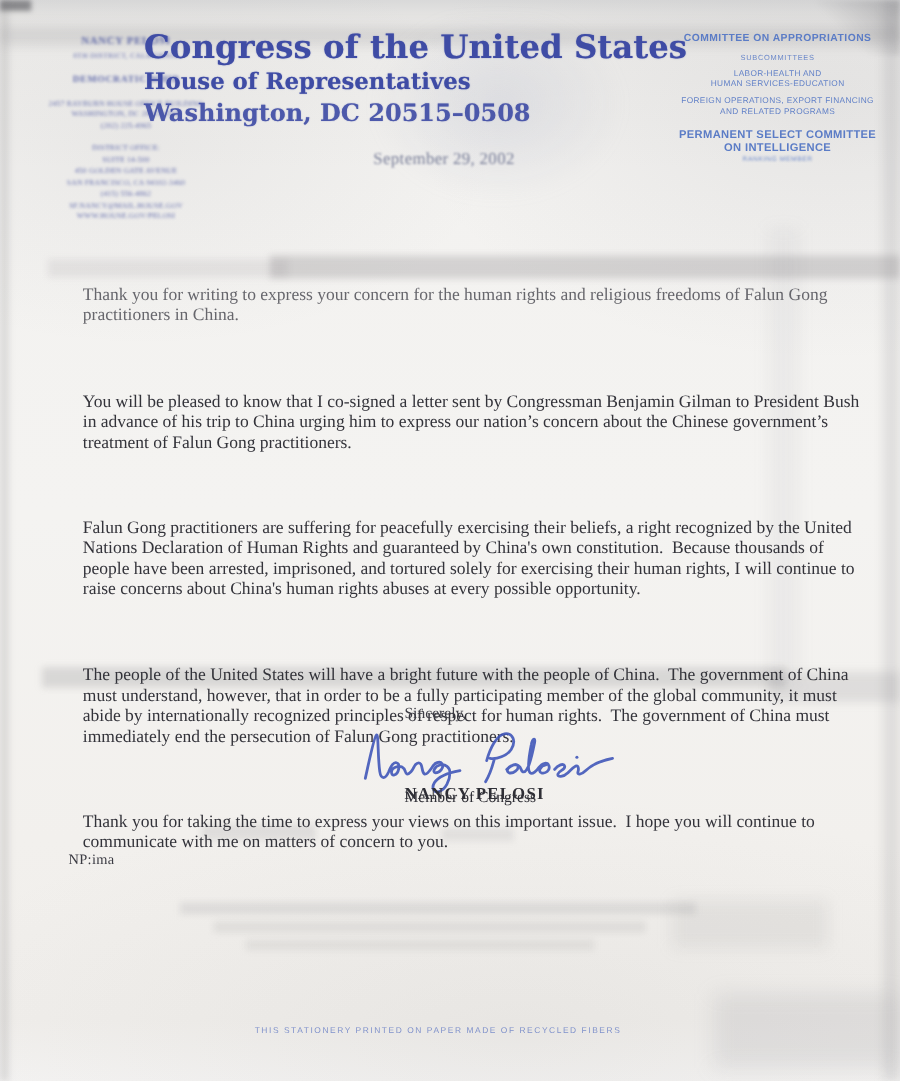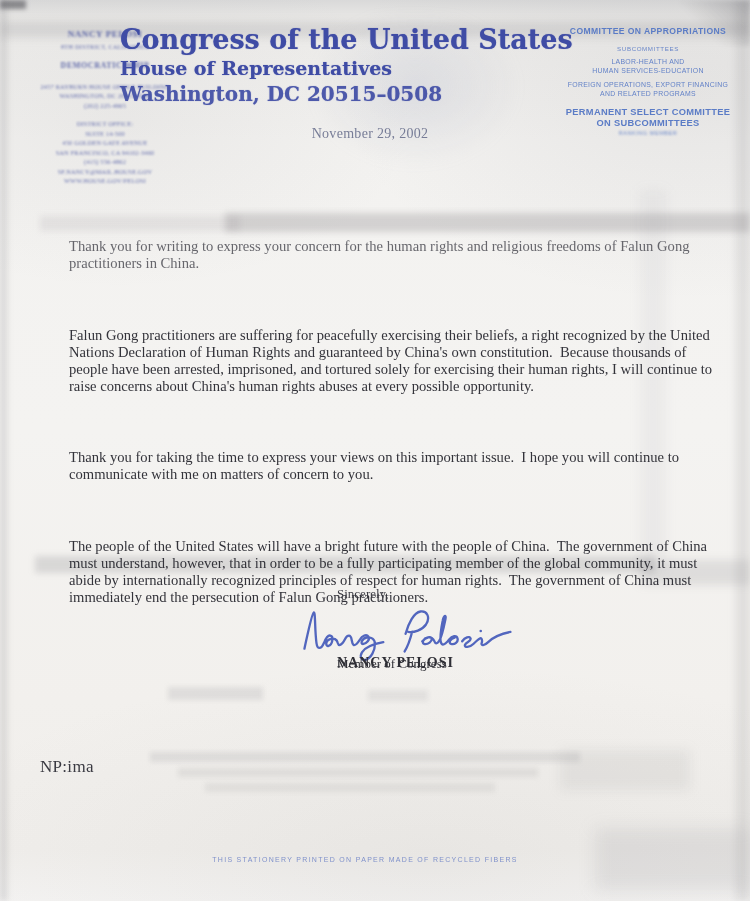--- a/index.html
+++ b/index.html
@@ -56,21 +56,21 @@
   .body-text{position:absolute;left:69px;top:204px;width:651px;
     font-size:14.6px;line-height:17.1px;color:var(--body-text);
     filter:blur(.18px);white-space:pre-wrap;}
   .body-text p{margin:0 0 20px 0;}
   .body-text p.faded{color:#44444c;opacity:.8;filter:blur(.45px);}
   
   .sincerely{position:absolute;left:337px;top:586px;font-size:13px;color:#3c3c44;}
   .sig{position:absolute;left:297px;top:599px;width:232px;height:64px;}
   .typed-name{position:absolute;left:337px;top:655px;font-size:14px;letter-spacing:1px;color:#2f2f36;font-weight:bold;filter:blur(.2px);}
   .typed-title{position:absolute;left:337px;top:656px;font-size:13px;color:#2f2f36;filter:blur(.2px);}
-  .ref{position:absolute;left:40px;top:709px;font-size:17px;color:#3a3a42;letter-spacing:.3px;margin-top:48px;}
+  .ref{position:absolute;left:57px;top:709px;font-size:12px;color:#3a3a42;letter-spacing:.3px;}
   
   .footer{position:absolute;left:0;top:856px;width:730px;text-align:center;
     font-family:"Liberation Sans",sans-serif;font-size:7px;letter-spacing:1.3px;
     color:var(--footer-blue);filter:blur(.55px);opacity:.9;}
 </style>
 </head>
 <body>
 
 <div class="page">
 
@@ -108,41 +108,42 @@
     <div class="l-line">SF.NANCY@MAIL.HOUSE.GOV</div>
     <div class="l-line">WWW.HOUSE.GOV/PELOSI</div>
   </div>
 
   <div class="lh-center">
     <div class="c1">Congress of the United States</div>
     <div class="c2">House of Representatives</div>
     <div class="c3">Washington, DC 20515–0508</div>
   </div>
 
-  <div class="date">November 29, 2002</div>
+  <div class="date">September 29, 2002</div>
 
   <div class="lh-right">
     <div class="r-title">COMMITTEE ON APPROPRIATIONS</div>
     <div class="r-subt">SUBCOMMITTEES</div>
     <div class="r-line">LABOR-HEALTH AND</div>
     <div class="r-line">HUMAN SERVICES-EDUCATION</div>
     <div class="r-line r-gap">FOREIGN OPERATIONS, EXPORT FINANCING</div>
     <div class="r-line">AND RELATED PROGRAMS</div>
     <div class="r-sel-wrap">
       <div class="r-sel">PERMANENT SELECT COMMITTEE</div>
-      <div class="r-sel">ON SUBCOMMITTEES</div>
+      <div class="r-sel">ON INTELLIGENCE</div>
       <div class="r-role">RANKING MEMBER</div>
     </div>
   </div>
 
   <div class="body-text">
     <p class="faded">Thank you for writing to express your concern for the human rights and religious freedoms of Falun Gong practitioners in China.</p>
+    <p>You will be pleased to know that I co-signed a letter sent by Congressman Benjamin Gilman to President Bush in advance of his trip to China urging him to express our nation’s concern about the Chinese government’s treatment of Falun Gong practitioners.</p>
     <p>Falun Gong practitioners are suffering for peacefully exercising their beliefs, a right recognized by the United Nations Declaration of Human Rights and guaranteed by China's own constitution.  Because thousands of people have been arrested, imprisoned, and tortured solely for exercising their human rights, I will continue to raise concerns about China's human rights abuses at every possible opportunity.</p>
+    <p>The people of the United States will have a bright future with the people of China.  The government of China must understand, however, that in order to be a fully participating member of the global community, it must abide by internationally recognized principles of respect for human rights.  The government of China must immediately end the persecution of Falun Gong practitioners.</p>
     <p>Thank you for taking the time to express your views on this important issue.  I hope you will continue to communicate with me on matters of concern to you.</p>
-    <p>The people of the United States will have a bright future with the people of China.  The government of China must understand, however, that in order to be a fully participating member of the global community, it must abide by internationally recognized principles of respect for human rights.  The government of China must immediately end the persecution of Falun Gong practitioners.</p>
   </div>
 
   <div class="sincerely">Sincerely,</div>
 
   <div class="sig" aria-hidden="true">
     <svg viewBox="0 0 250 66" width="232" height="64">
       <g fill="none" stroke="var(--ink-blue)" stroke-width="2.5" stroke-linecap="round" stroke-linejoin="round" opacity="0.88">
         <path d="M8 52 C12 34 16 14 18 13 C20 12 19 32 21 46 C22 53 26 53 29 46 C31 41 33 37 36 38 C40 39 38 48 34 49 C31 50 30 44 35 42 C40 40 43 42 44 46 C45 49 46 49 49 46 C52 43 52 38 56 38 C60 38 58 46 61 48 C63 49 66 45 68 42 C70 38 75 36 77 39 C79 42 75 47 71 47 C68 47 70 41 75 40 C80 39 84 42 84 47 C84 54 80 62 74 64 C70 65 67 61 70 56 C73 51 82 47 93 45"></path>
         <path d="M117 36 C120 25 126 13 133 12 C140 11 144 18 139 26 C135 32 126 35 120 34 M124 34 C122 42 119 50 116 55 M135 44 C139 40 144 38 145 41 C146 44 141 48 137 47 C134 46 136 41 141 40 C144 39 147 41 148 44 C149 47 151 47 153 44 C156 40 158 30 160 20 C161 15 158 16 157 22 C155 32 153 44 156 47 C158 49 162 45 164 42 C167 38 172 37 173 41 C174 45 170 48 166 47 C163 46 165 41 170 40 M178 44 C181 40 186 38 187 41 C188 44 182 45 181 48 C180 51 186 51 190 47 C193 44 195 42 197 41 C199 40 200 43 199 46 C198 49 202 49 206 45 C211 40 220 36 230 34"></path>
         <circle cx="198" cy="33" r="1.4" fill="var(--ink-blue)" stroke="none"></circle>

